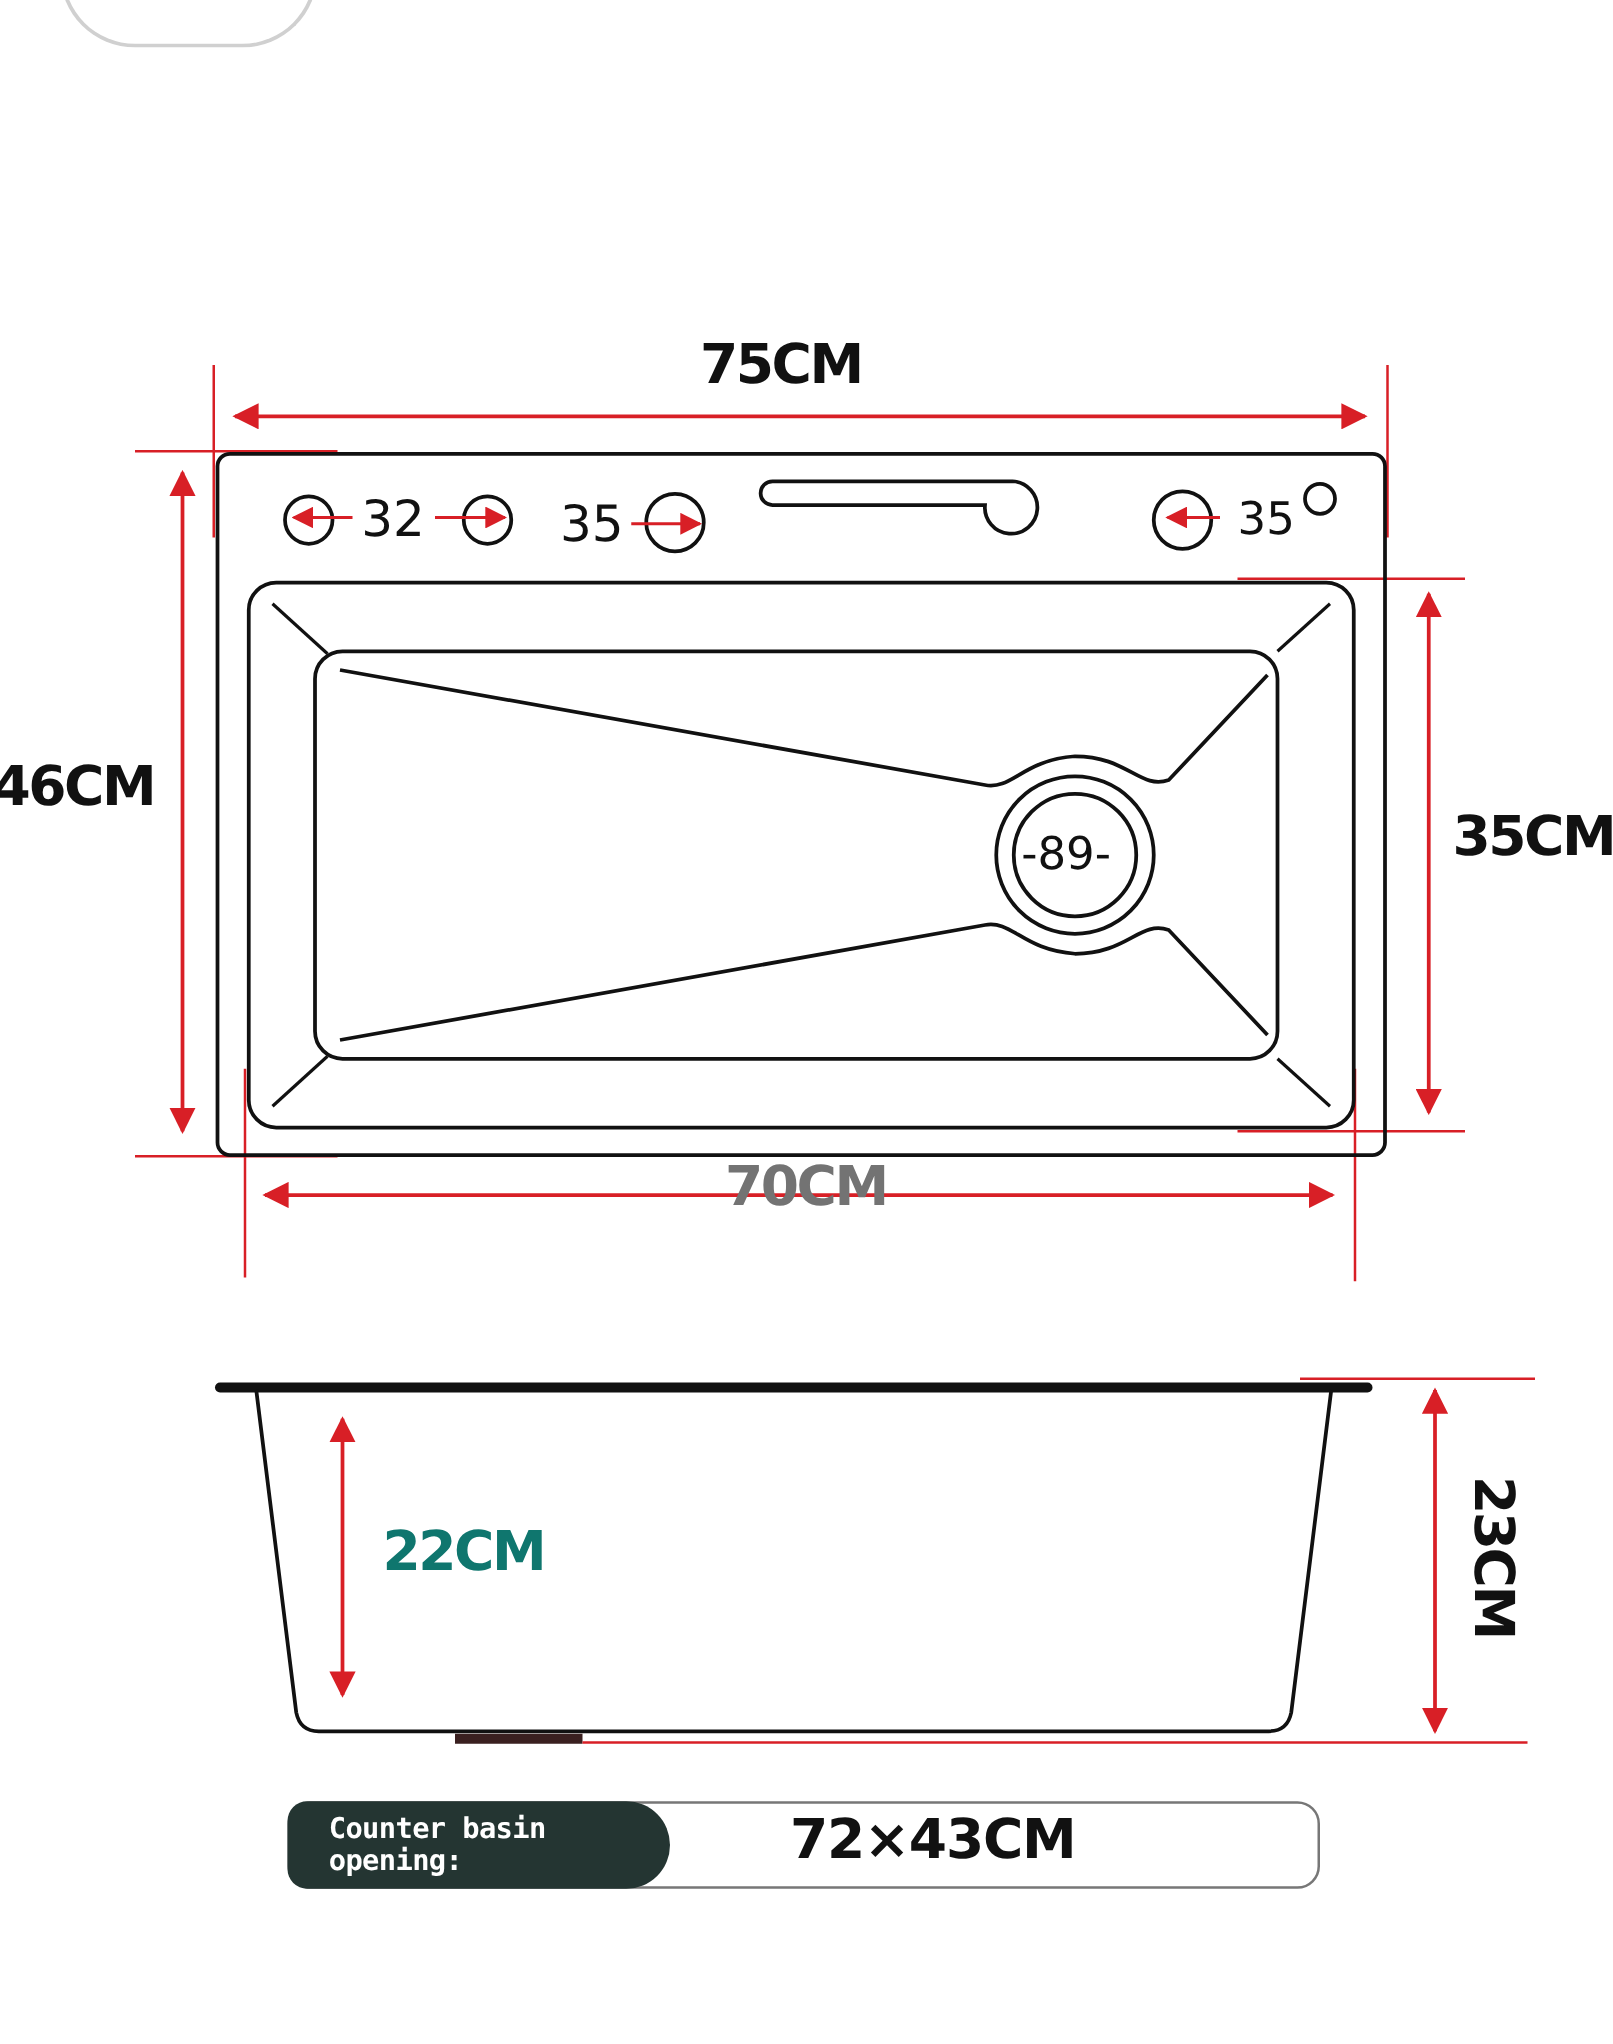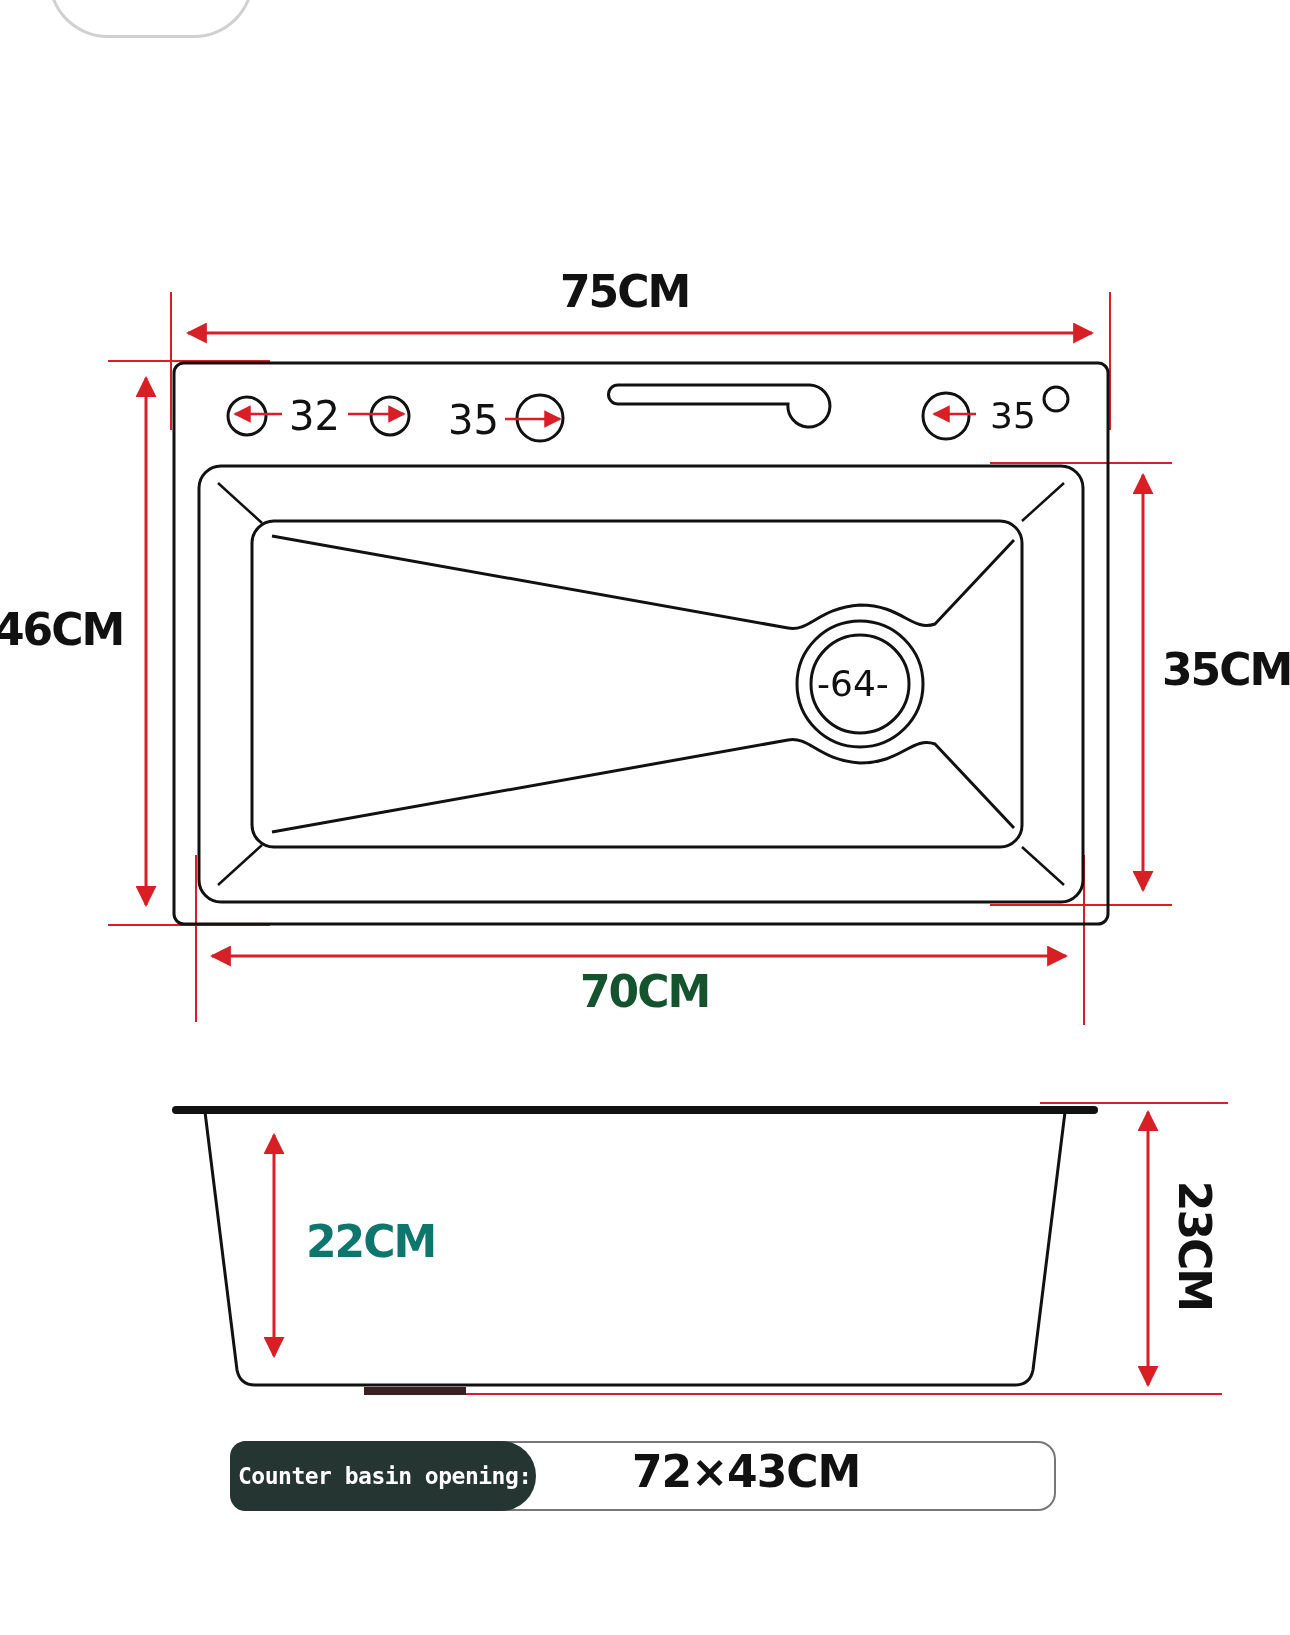--- a/index.html
+++ b/index.html
@@ -5,21 +5,21 @@
   html, body { margin:0; padding:0; background:#ffffff; }
   body { width:1290px; height:1635px; position:relative; overflow:hidden; font-family:"Liberation Sans", sans-serif; }
   svg.main { position:absolute; left:0; top:0; }
   .badge {
     position:absolute; left:230px; top:1441px; width:826px; height:70px;
     border:2px solid #777; border-radius:18px; background:#fff; box-sizing:border-box;
   }
   .badge-label {
     position:absolute; left:-2px; top:-2px; height:70px; width:306px;
     background:#243532; color:#fff; border-radius:18px 40px 40px 18px;
-    display:flex; align-items:center; padding-left:8px; box-sizing:border-box;
+    display:flex; align-items:center; padding-left:33px; box-sizing:border-box;
     font-family:"DejaVu Sans Mono", monospace; font-weight:bold; font-size:23px; letter-spacing:-0.5px;
   }
   .badge-value {
     position:absolute; left:400px; top:0; height:56px; display:flex; align-items:center;
     font-family:"DejaVu Sans", sans-serif; font-weight:bold; font-size:44px; color:#111; letter-spacing:-1px;
   }
   .top-tab {
     position:absolute; left:48px; top:-40px; width:200px; height:75px;
     border:3px solid #d0d0d0; border-top:none; border-radius:0 0 60px 60px;
   }
@@ -106,26 +106,26 @@
       <line x1="274" y1="1135" x2="274" y2="1356" marker-start="url(#arr)" marker-end="url(#arr)"></line>
       <line x1="1148" y1="1112" x2="1148" y2="1385" marker-start="url(#arr)" marker-end="url(#arr)"></line>
     </g>
   </g>
 </svg>
 
 <div style="position:absolute;left:0;top:0;width:1290px;height:1635px;pointer-events:none;padding-left:40px;">
   <div style="position:absolute;left:560px;top:266px;font:bold 44px 'DejaVu Sans',sans-serif;color:#111;letter-spacing:-2px;">75CM</div>
   <div style="position:absolute;left:-6px;top:604px;font:bold 44px 'DejaVu Sans',sans-serif;color:#111;letter-spacing:-2px;">46CM</div>
   <div style="position:absolute;left:1162px;top:644px;font:bold 44px 'DejaVu Sans',sans-serif;color:#111;letter-spacing:-2px;">35CM</div>
-  <div style="position:absolute;left:580px;top:966px;font:bold 44px 'DejaVu Sans',sans-serif;color:#14532d;letter-spacing:-2px;">70CM</div>
+  <div style="position:absolute;left:580px;top:924px;font:bold 44px 'DejaVu Sans',sans-serif;color:#737373;letter-spacing:-2px;">70CM</div>
 
   <div style="position:absolute;left:289px;top:393px;font:40px 'DejaVu Sans',sans-serif;color:#111;">32</div>
   <div style="position:absolute;left:448px;top:397px;font:40px 'DejaVu Sans',sans-serif;color:#111;">35</div>
   <div style="position:absolute;left:990px;top:395px;font:36px 'DejaVu Sans',sans-serif;color:#111;">35</div>
-  <div style="position:absolute;left:817px;top:663px;font:36px 'DejaVu Sans',sans-serif;color:#111;">-64-</div>
+  <div style="position:absolute;left:817px;top:663px;font:36px 'DejaVu Sans',sans-serif;color:#111;">-89-</div>
 
   <div style="position:absolute;left:306px;top:1216px;font:bold 44px 'DejaVu Sans',sans-serif;color:#0f766e;letter-spacing:-2px;">22CM</div>
   <div style="position:absolute;left:1130px;top:1220px;font:bold 44px 'DejaVu Sans',sans-serif;color:#111;letter-spacing:-2px;transform:rotate(90deg);transform-origin:center;">23CM</div>
 </div>
 
 <div class="badge">
   <div class="badge-label">Counter basin opening:</div>
   <div class="badge-value">72×43CM</div>
 </div>
 

